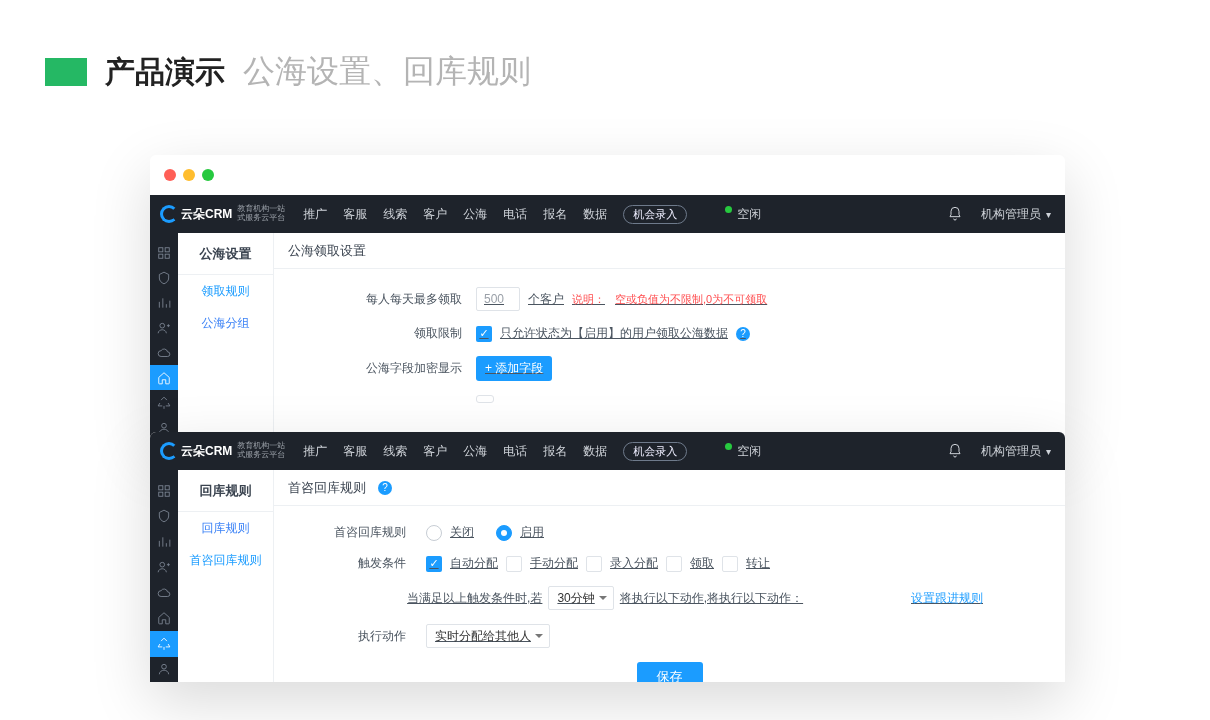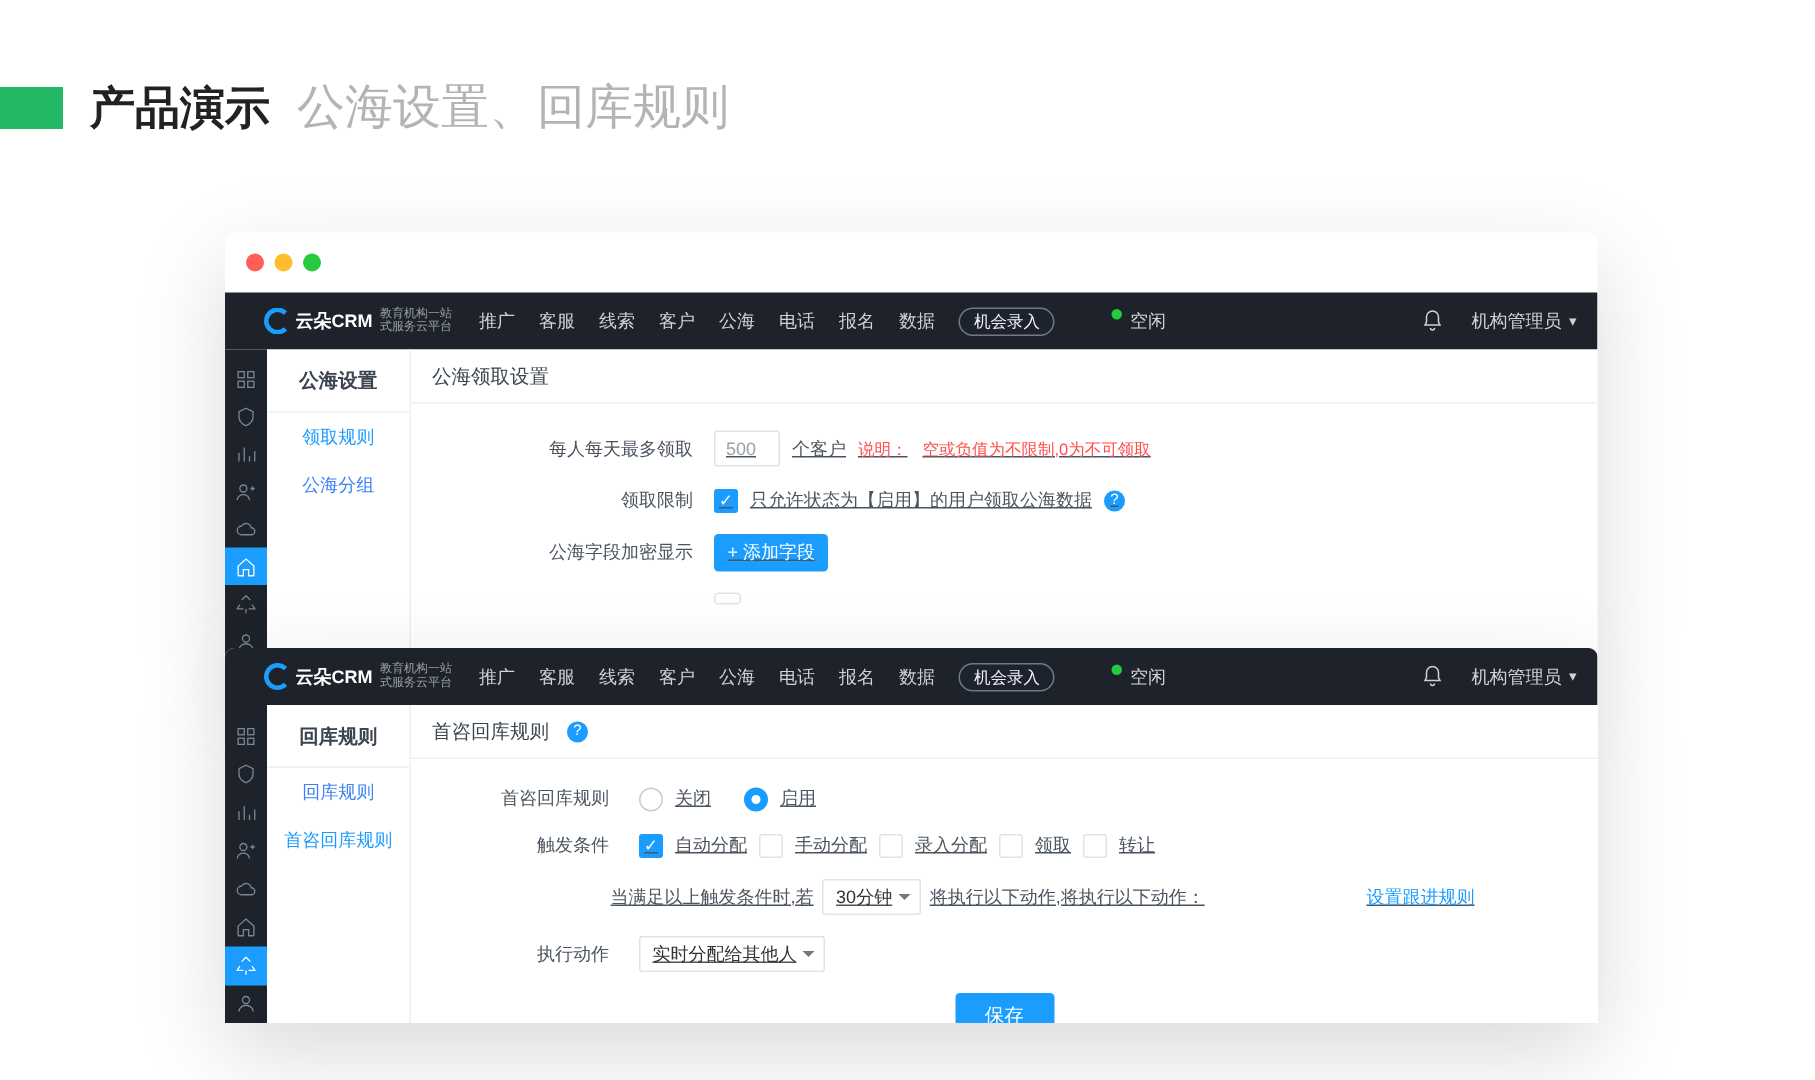--- a/index.html
+++ b/index.html
@@ -12,20 +12,21 @@
     overflow: hidden;
     position: relative;
   }
   
   .page-header {
     position: absolute;
     top: 50px;
     left: 0;
     display: flex;
     align-items: center;
+    padding-left: 45px;
   }
   .green-block {
     width: 42px;
     height: 28px;
     background: #25b864;
     margin-right: 18px;
   }
   .page-title {
     font-size: 30px;
     font-weight: 700;
@@ -58,21 +59,21 @@
   .dot.yellow{background:#ffbd2e;}
   .dot.green{background:#27c93f;}
 
   .app-bar {
     height:38px;
     background:#1e232b;
     color:#cfd3d9;
     display:flex;
     align-items:center;
     font-size:12px;
-    padding:0 14px 0 16px;
+    padding:0 14px 0 0;
   }
   .app-bar .logo-wrap{
     display:flex; align-items:center; padding:0 10px;
   }
   .app-bar .logo-c{
     width:18px;height:18px;position:relative;margin-right:3px;
   }
   .app-bar .logo-c::before{
     content:"";position:absolute;inset:0;border:3px solid #1b9cff;border-radius:50%;
     border-right-color:transparent;

